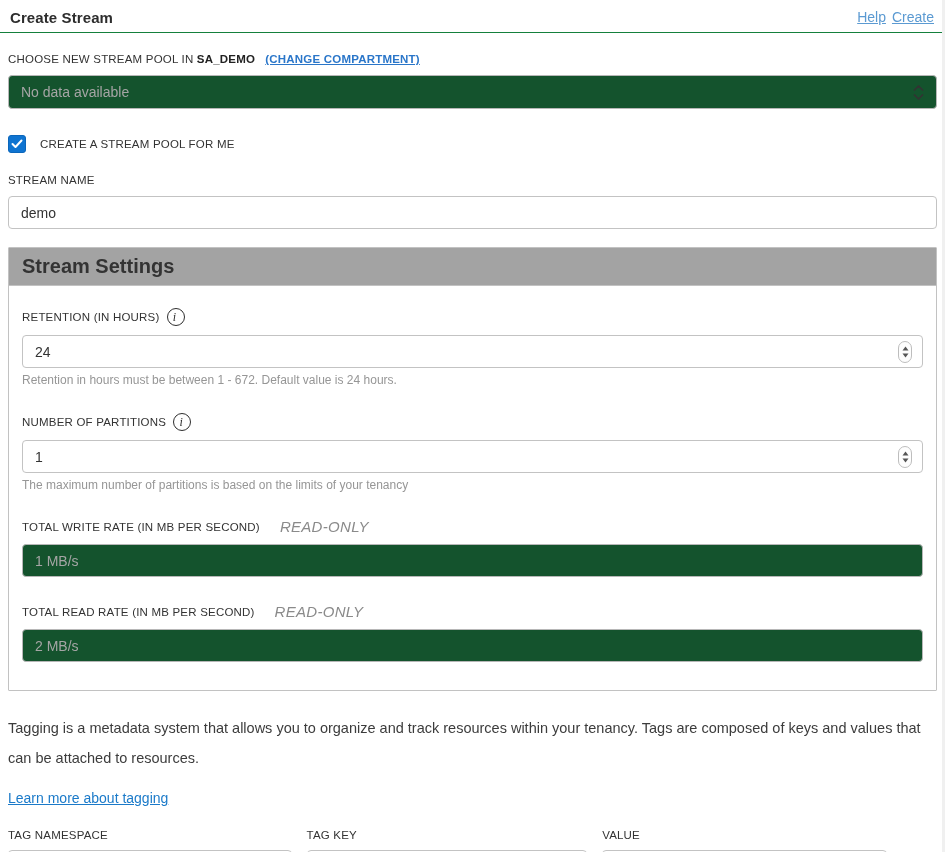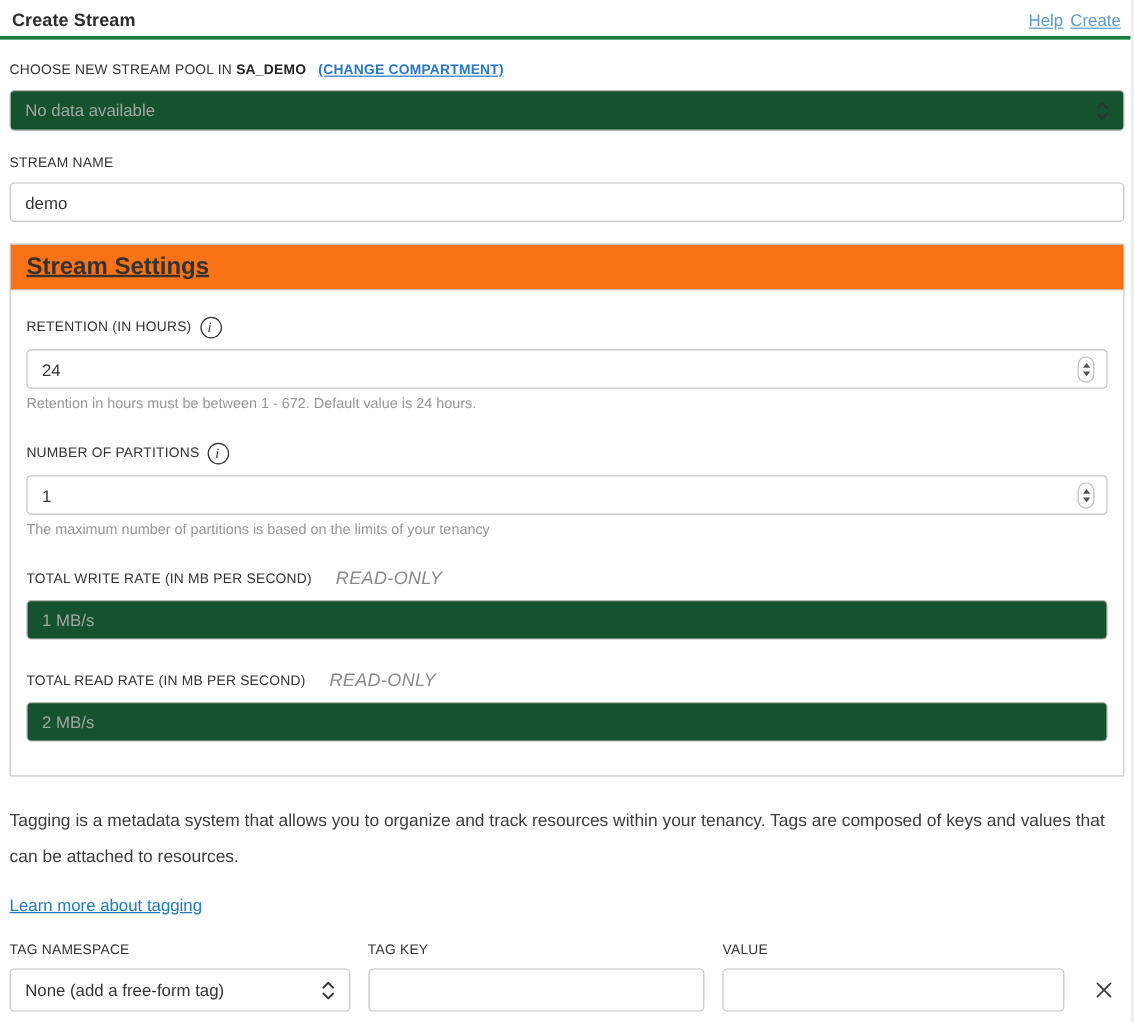--- a/index.html
+++ b/index.html
@@ -11,21 +11,21 @@
     overflow: hidden;
     position: relative;
   }
   
   .scroll-strip { position:absolute; top:0; right:0; width:3px; height:852px; background:#f0f0f0; }
 
   
   .hdr {
     height: 33px;
     padding: 9px 10px 0 10px;
-    border-bottom: 3px solid #15803d;
+    border-bottom: 1px solid #15803d;
     display: flex; justify-content: space-between; align-items: flex-start;
   }
   .hdr-title { font-size: 15px; font-weight: 700; color: #2d2d2d; letter-spacing: .1px; }
   .hdr-links { display: flex; gap: 6px; padding-right: 1px; }
   .hdr-links a { font-size: 14px; color: #5b9ad2; text-decoration: underline; cursor: pointer; }
 
   .content { padding: 0 8px; }
 
   
   .lbl { font-size: 11.5px; color: #333; letter-spacing: .2px; }
@@ -69,22 +69,22 @@
     display: flex; align-items: center; justify-content: center;
     cursor: pointer; flex: 0 0 auto;
   }
 
   .sname-lbl { margin-top: 21px; }
   .sname-input { margin-top: 10px; height: 33px; }
 
   
   .panel { margin-top: 18px; border: 1px solid #c2c2c2; border-radius: 1px; }
   .panel-hdr {
-    background: #f97316; border-bottom: 1px solid #c2c2c2;
-    padding: 7px 13px; font-size: 20px; font-weight: 700; color: #333; text-decoration: underline;
+    background: #a3a3a3; border-bottom: 1px solid #c2c2c2;
+    padding: 7px 13px; font-size: 20px; font-weight: 700; color: #333;
   }
   .panel-body { padding: 10px 13px 28px; background: #fff; }
   .fld-lbl { display: flex; align-items: center; margin-top: 12px; }
   .fld-lbl.gap { margin-top: 26px; }
   .info-icon {
     width: 18px; height: 18px; border-radius: 50%;
     border: 1.5px solid #2e2e2e;
     font-family: "Liberation Serif", "DejaVu Serif", serif;
     font-style: italic; font-size: 12px; color: #2e2e2e;
     display: inline-flex; align-items: center; justify-content: center;
@@ -134,20 +134,28 @@
     <span>No data available</span>
     <span class="chev">
       <svg width="11" height="19" viewBox="0 0 11 19">
         <path d="M1.5 7 L5.5 3 L9.5 7" stroke="#333" stroke-width="1.7" fill="none" stroke-linecap="round" stroke-linejoin="round"></path>
         <path d="M1.5 12 L5.5 16 L9.5 12" stroke="#333" stroke-width="1.7" fill="none" stroke-linecap="round" stroke-linejoin="round"></path>
       </svg>
     </span>
   </div>
 
   
+  <div class="chk-row">
+    <span class="chkbox">
+      <svg width="12" height="10" viewBox="0 0 12 10">
+        <path d="M1.5 5 L4.5 8 L10.5 1.5" stroke="#fff" stroke-width="2" fill="none" stroke-linecap="round" stroke-linejoin="round"></path>
+      </svg>
+    </span>
+    <span class="lbl">CREATE A STREAM POOL FOR ME</span>
+  </div>
 
   
   <div class="lbl sname-lbl">STREAM NAME</div>
   <div class="box sname-input">
     <input type="text" value="demo" style="">
   </div>
 
   
   <div class="panel">
     <div class="panel-hdr">Stream Settings</div>

